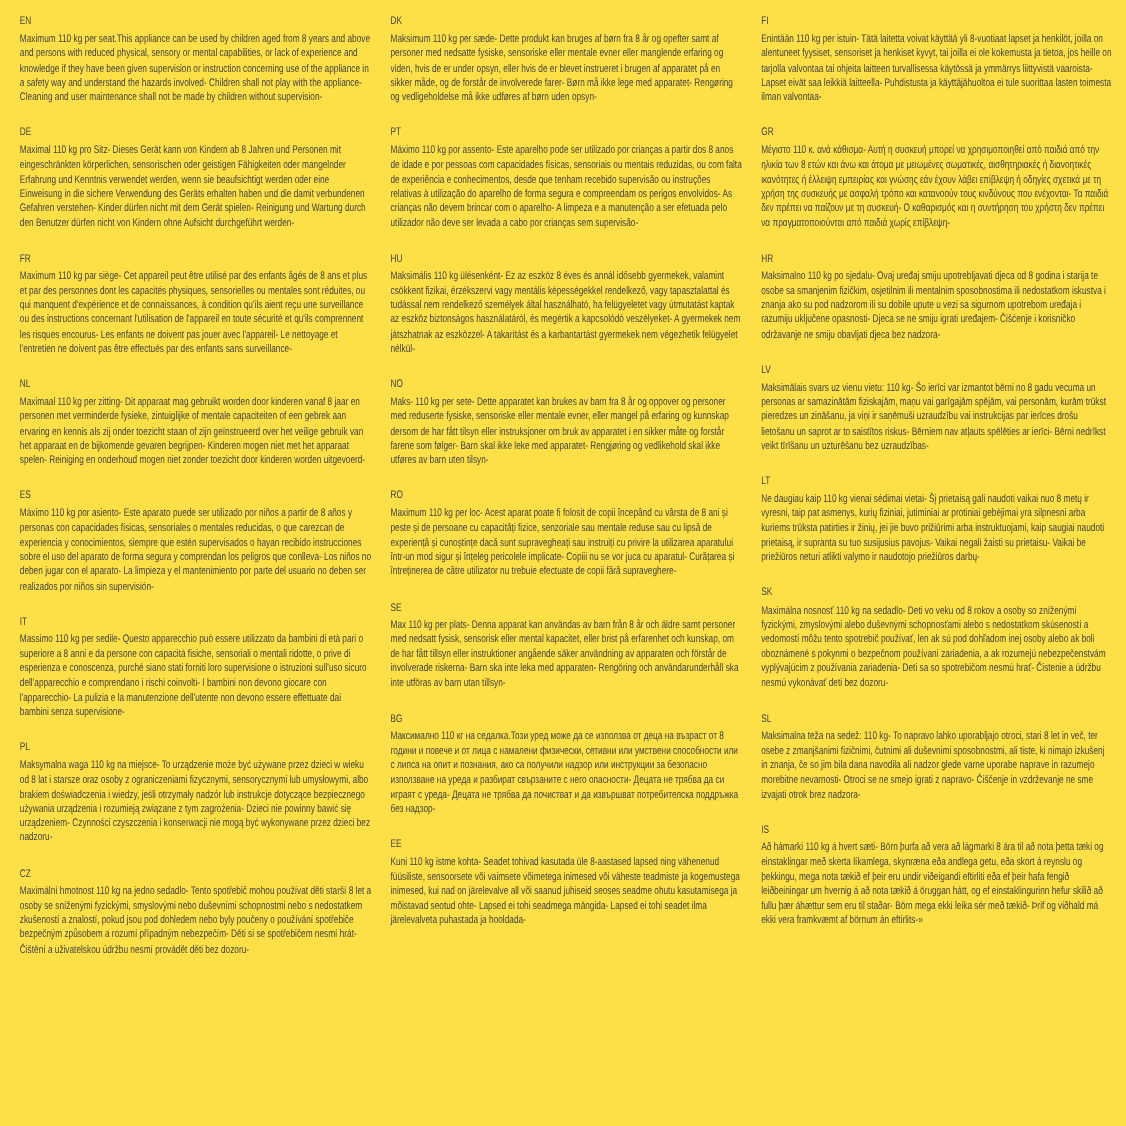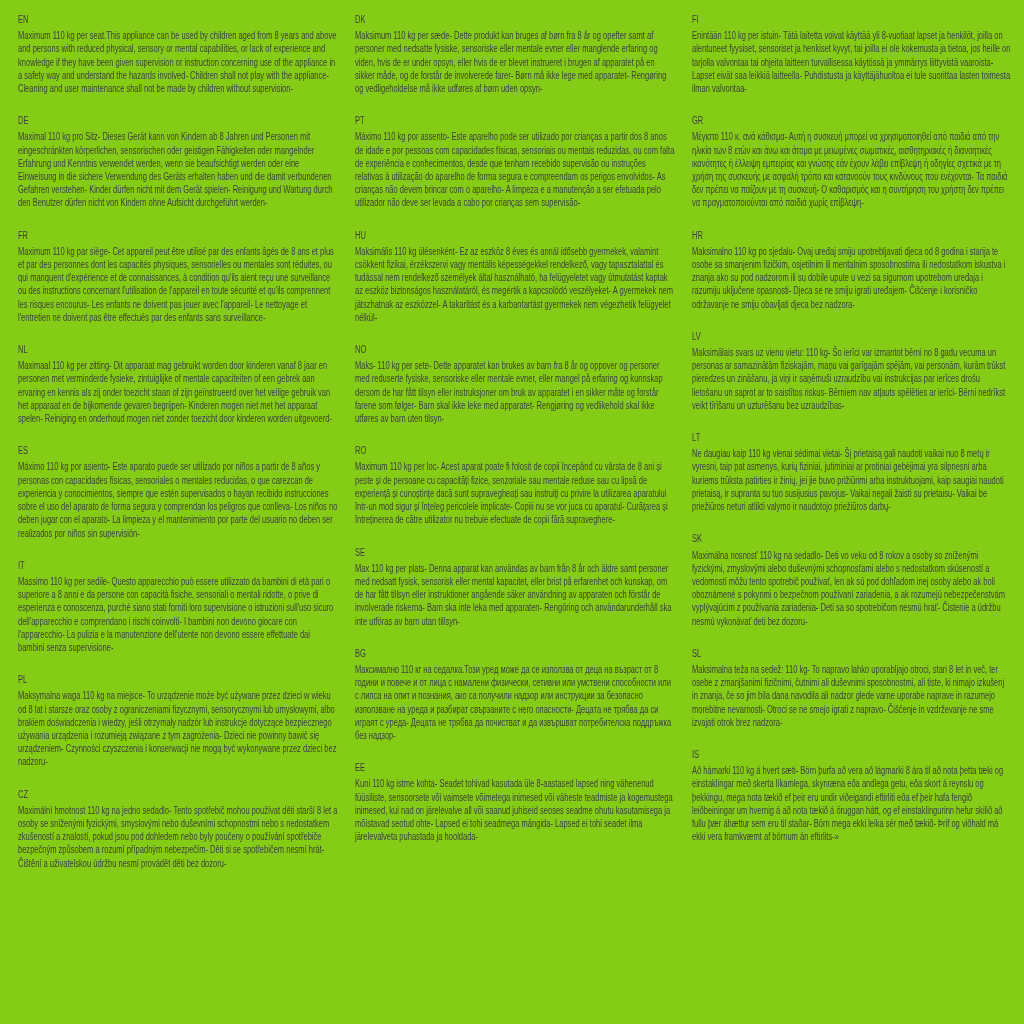--- a/index.html
+++ b/index.html
@@ -1,19 +1,19 @@
 <!DOCTYPE html>
 <html><head>
 <meta charset="utf-8">
 <style>
   html,body{margin:0;padding:0;background:#ffffff;}
   #page{
     position:relative;
     width:1024px;height:1024px;
-    background:#84cc16;
+    background:#fde047;
     overflow:hidden;
     font-family:"Liberation Sans","DejaVu Sans",sans-serif;
     color:#3f3f3f;
   }
   .col{
     position:absolute;
     top:13px;
     width:425px;
     transform:scaleX(0.7529);
     transform-origin:top left;

